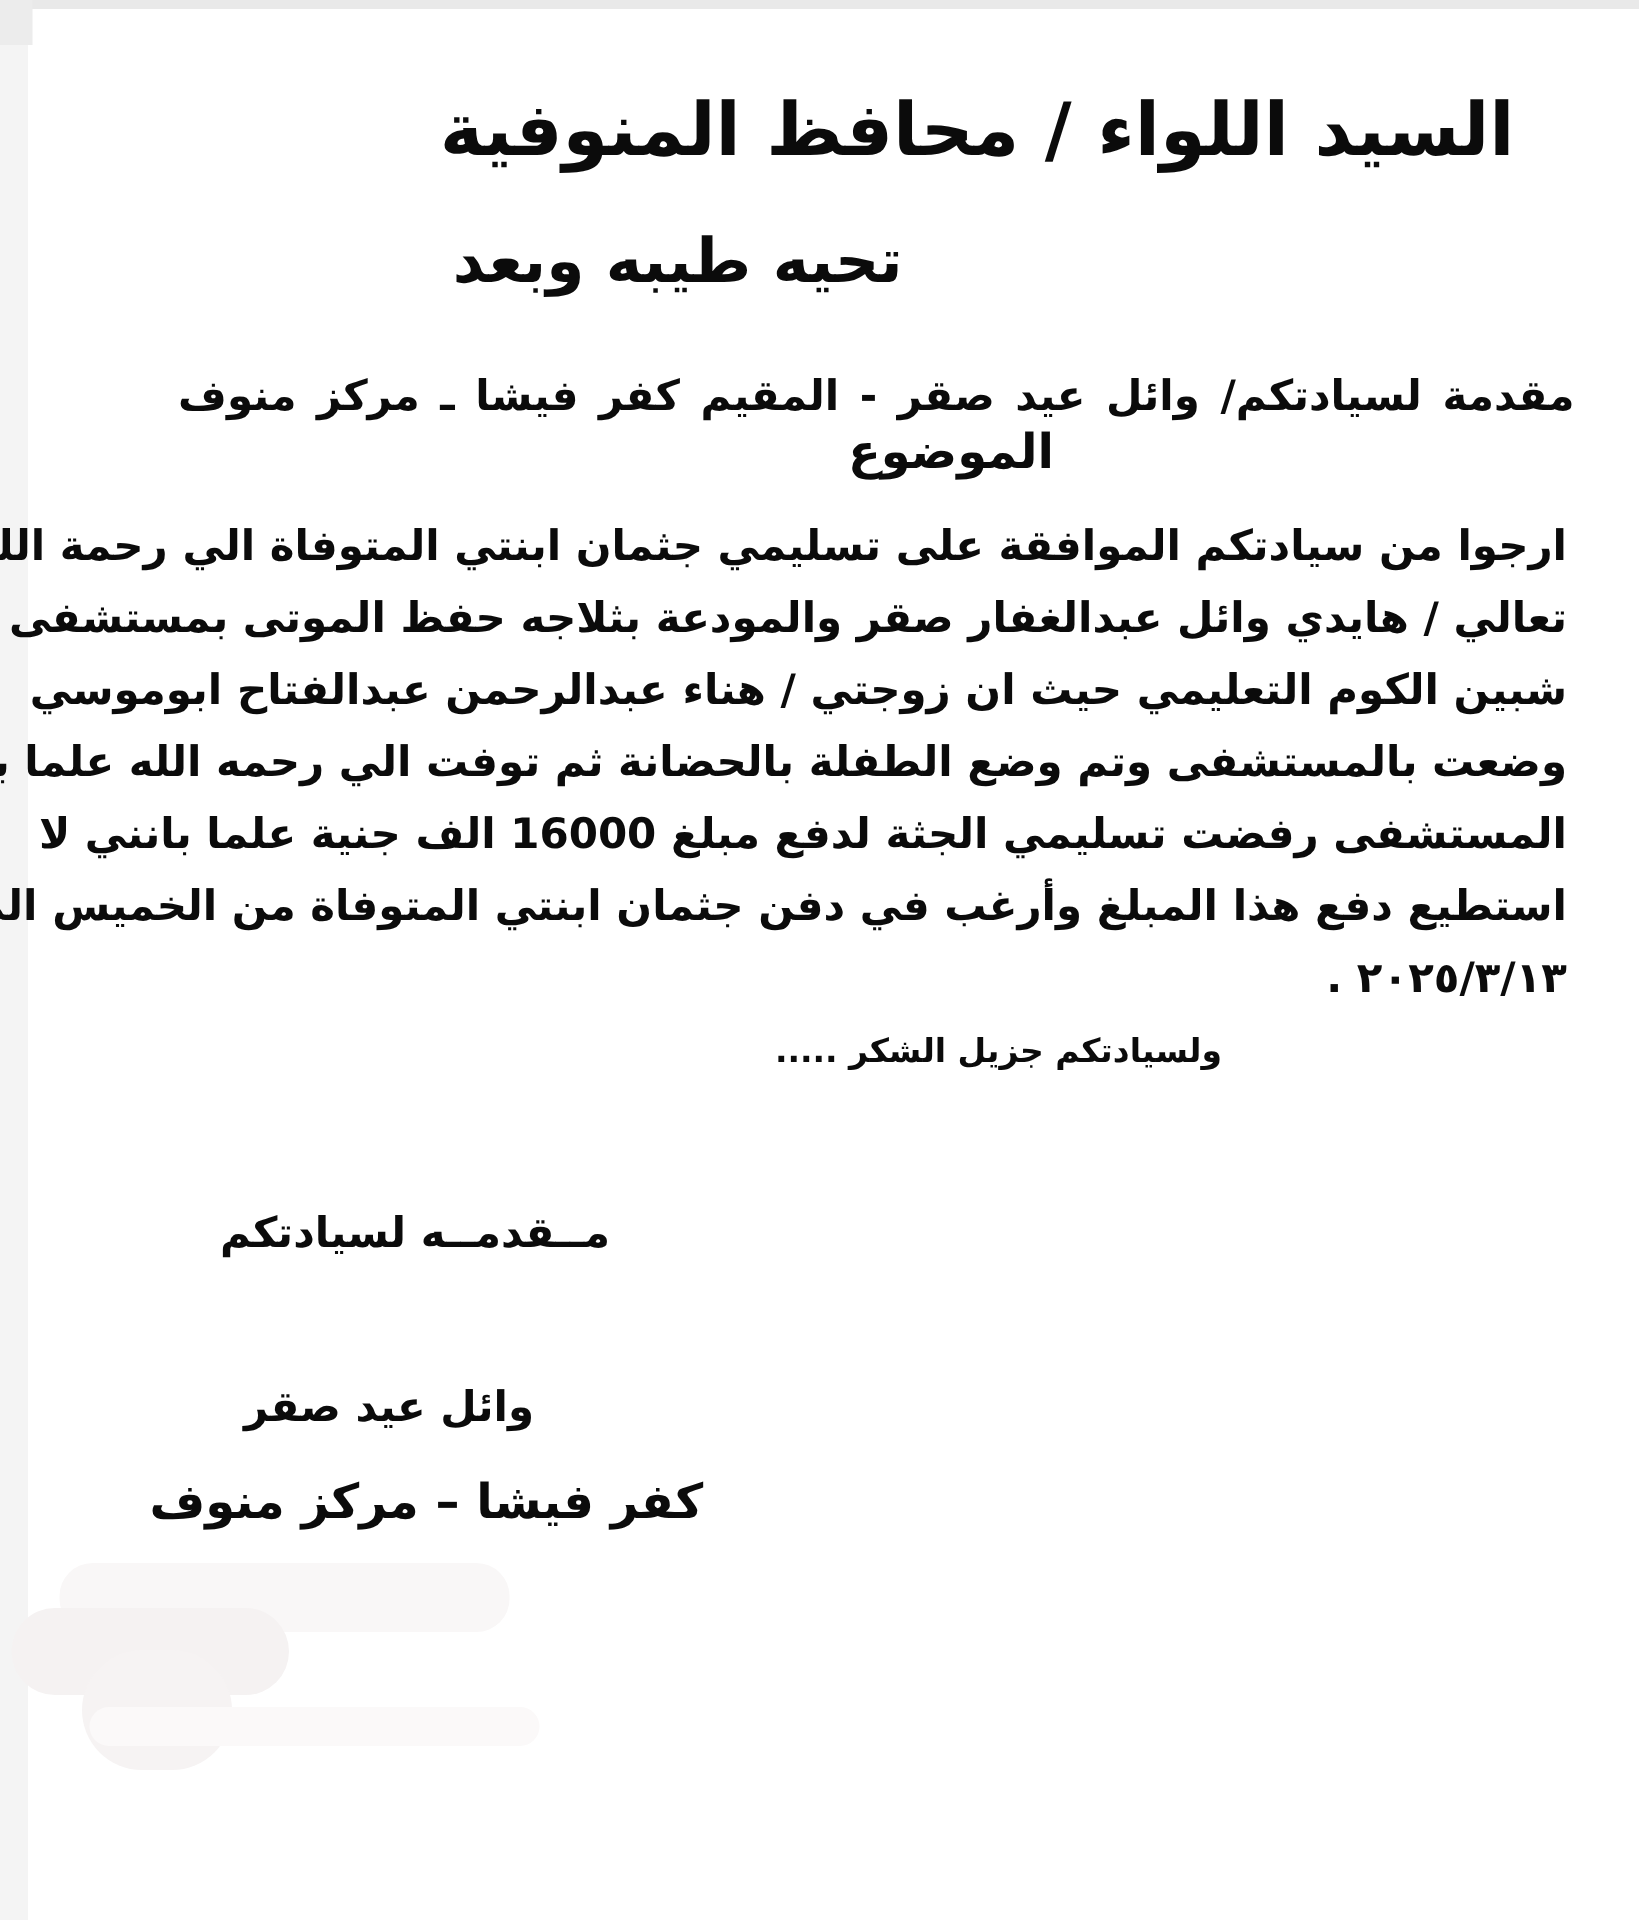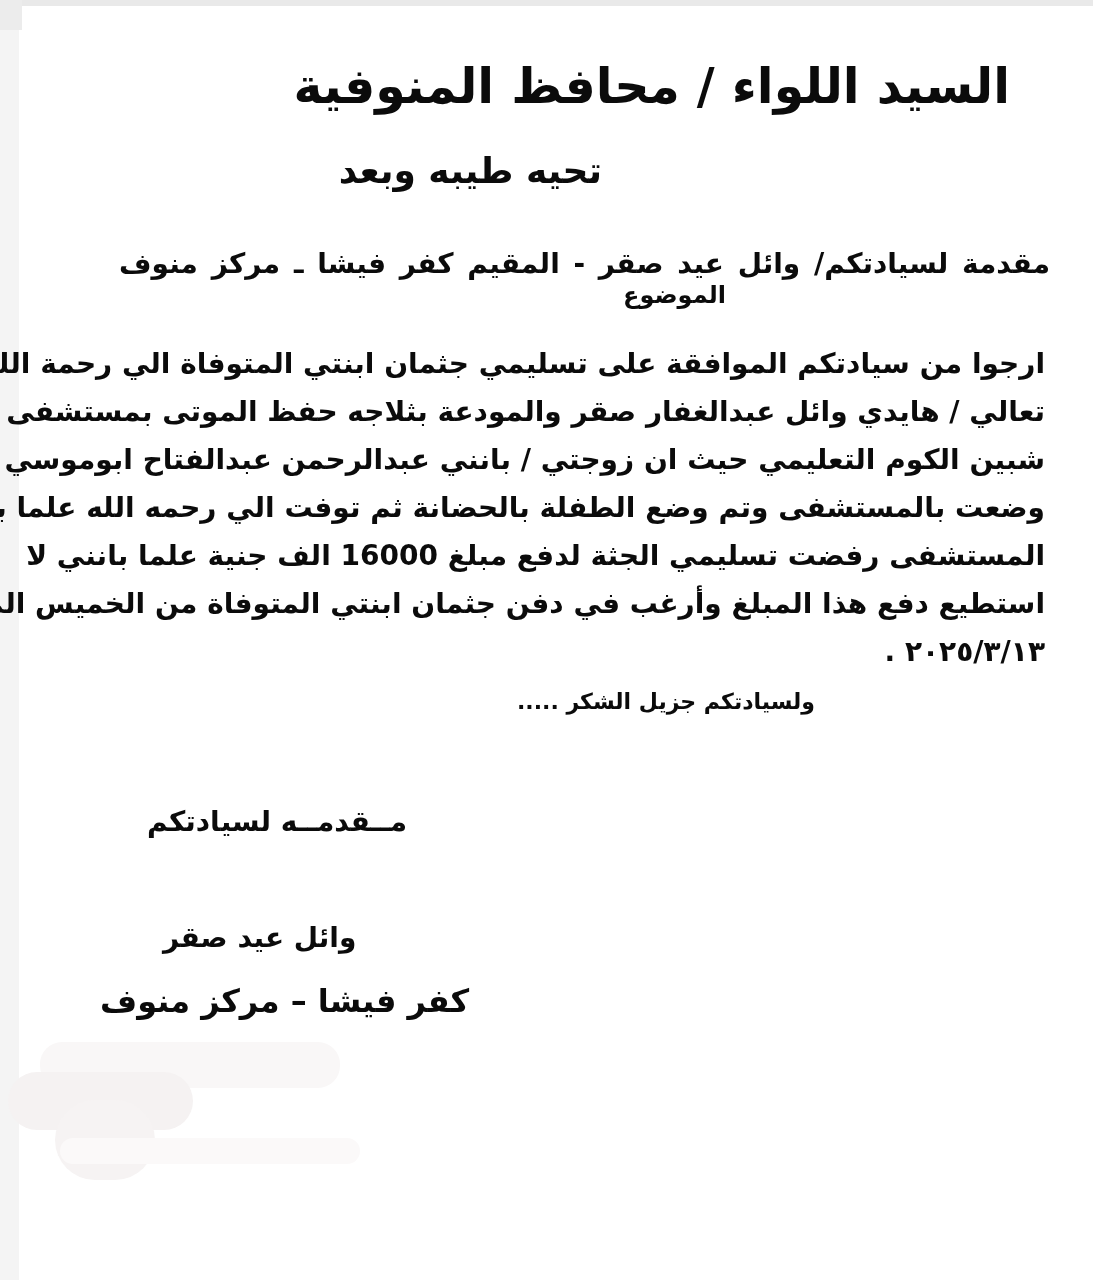--- a/index.html
+++ b/index.html
@@ -26,31 +26,31 @@
     background:#ececec;
   }
   .title{
     top:48px;right:83px;
     font-size:49px;line-height:1.6;
     letter-spacing:0px;
     white-space:nowrap;
   }
   .greeting{
     top:142px;right:491px;
-    font-size:36px;line-height:1.6;white-space:nowrap;
+    font-size:41px;line-height:1.6;white-space:nowrap;
   }
   .intro{
     top:212px;right:43px;
     font-size:28px;line-height:1.6;white-space:nowrap;
     word-spacing:4px;
     margin-top:30px;
   }
   .subject{
-    top:276px;right:367px;
-    font-size:24px;line-height:1.6;white-space:nowrap;
+    top:276px;right:390px;
+    font-size:32px;line-height:1.6;white-space:nowrap;
   }
   .body-par{
     top:340px;right:48px;left:75px;
     font-size:28px;
   }
   .body-par .line{
     display:block;
     height:48px;line-height:48px;
     text-align:justify;
     text-align-last:justify;
@@ -93,21 +93,21 @@
 
 <div class="abs greeting">تحيه طيبه وبعد</div>
 
 <div class="abs intro">مقدمة لسيادتكم/  وائل عيد صقر  - المقيم كفر فيشا ـ مركز منوف</div>
 
 <div class="abs subject">الموضوع</div>
 
 <div class="abs body-par">
   <span class="line">ارجوا من سيادتكم الموافقة على تسليمي جثمان ابنتي المتوفاة الي رحمة الله</span>
   <span class="line">تعالي / هايدي وائل عبدالغفار صقر والمودعة بثلاجه حفظ الموتى بمستشفى</span>
-  <span class="line">شبين الكوم التعليمي حيث ان زوجتي / بانني عبدالرحمن عبدالفتاح ابوموسي</span>
+  <span class="line">شبين الكوم التعليمي حيث ان زوجتي / هناء عبدالرحمن عبدالفتاح ابوموسي</span>
   <span class="line">وضعت بالمستشفى وتم وضع الطفلة بالحضانة ثم توفت الي رحمه الله علما بان</span>
   <span class="line">المستشفى رفضت تسليمي الجثة لدفع مبلغ 16000 الف جنية علما بانني لا</span>
   <span class="line">استطيع دفع هذا المبلغ وأرغب في دفن جثمان ابنتي المتوفاة من الخميس الماضي</span>
   <span class="line last">٢٠٢٥/٣/١٣ .</span>
 </div>
 
 <div class="abs thanks">ولسيادتكم جزيل الشكر .....</div>
 
 <div class="abs sig-presented">مــقدمــه لسيادتكم</div>
 <div class="abs sig-name">وائل عيد صقر</div>

